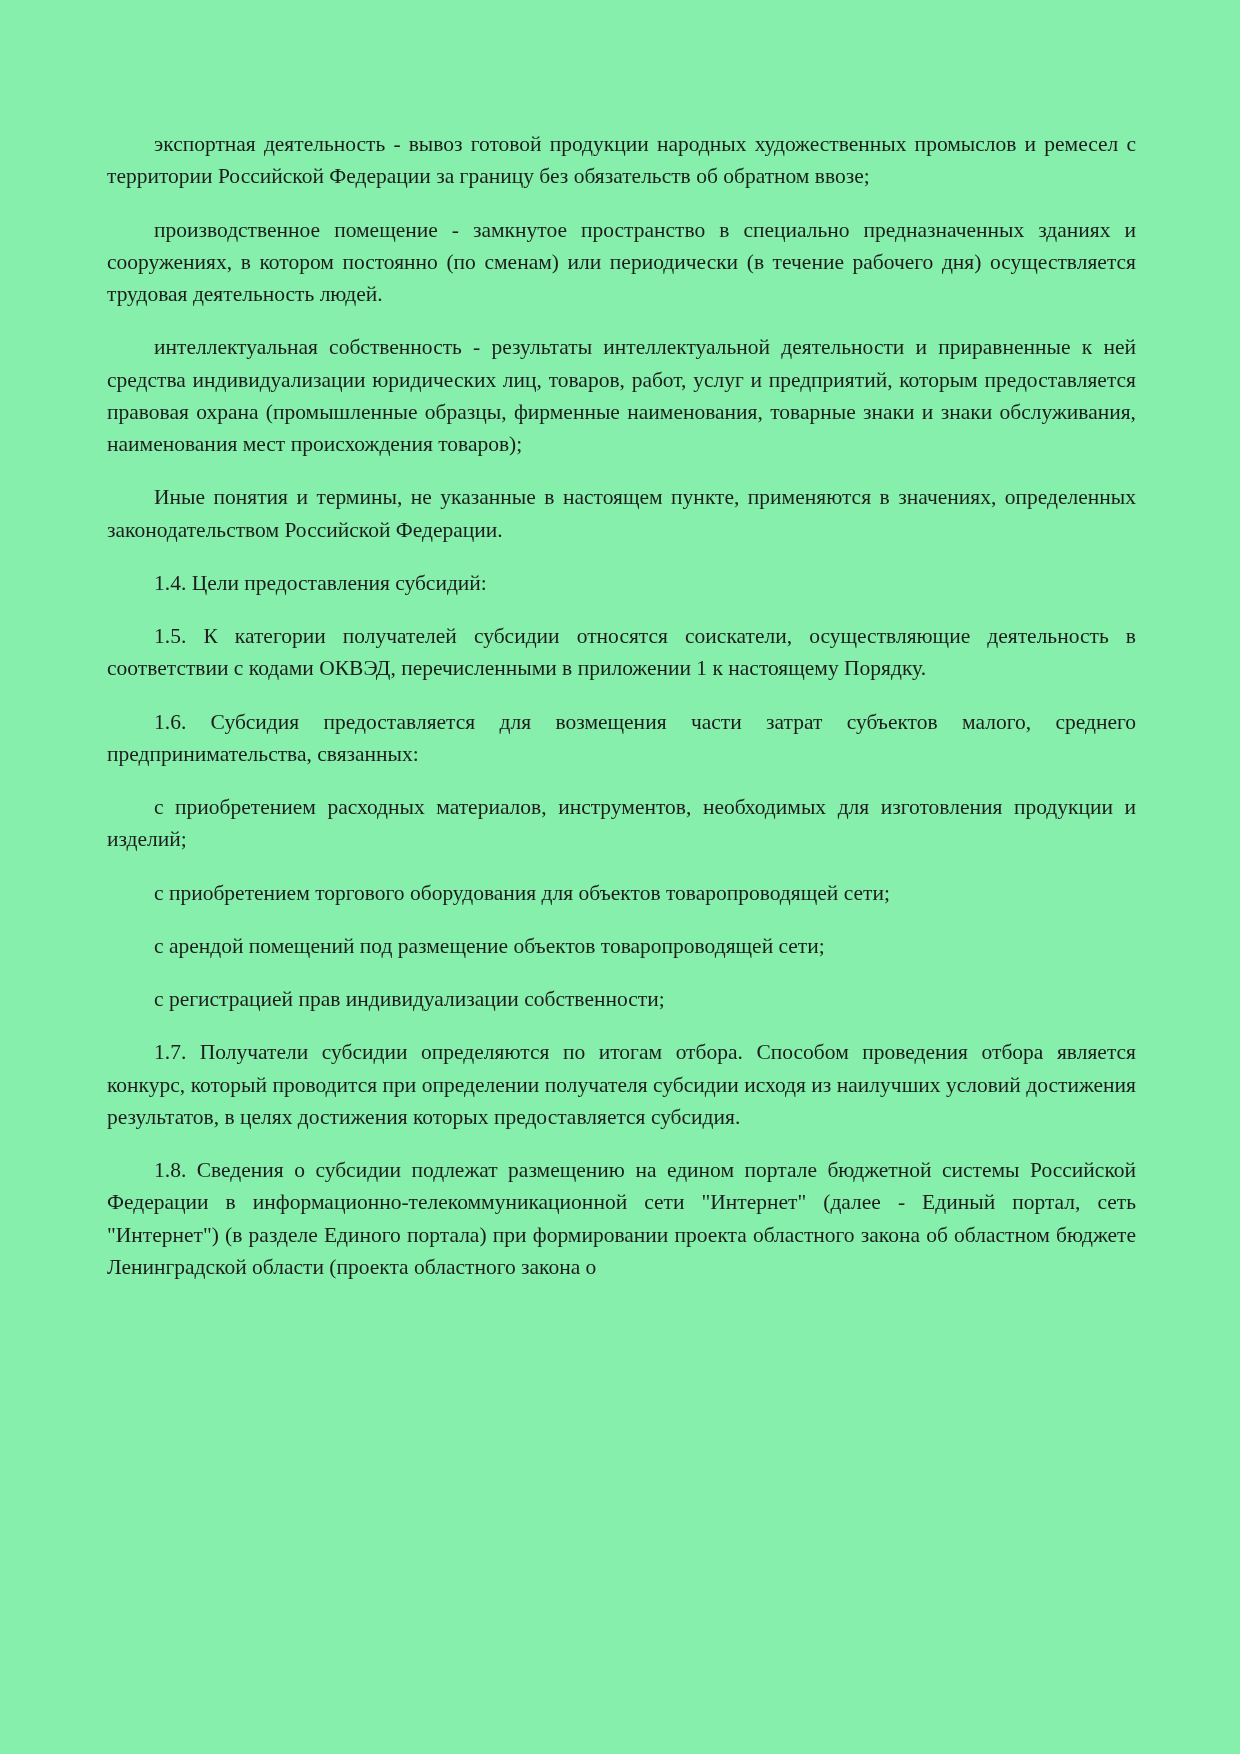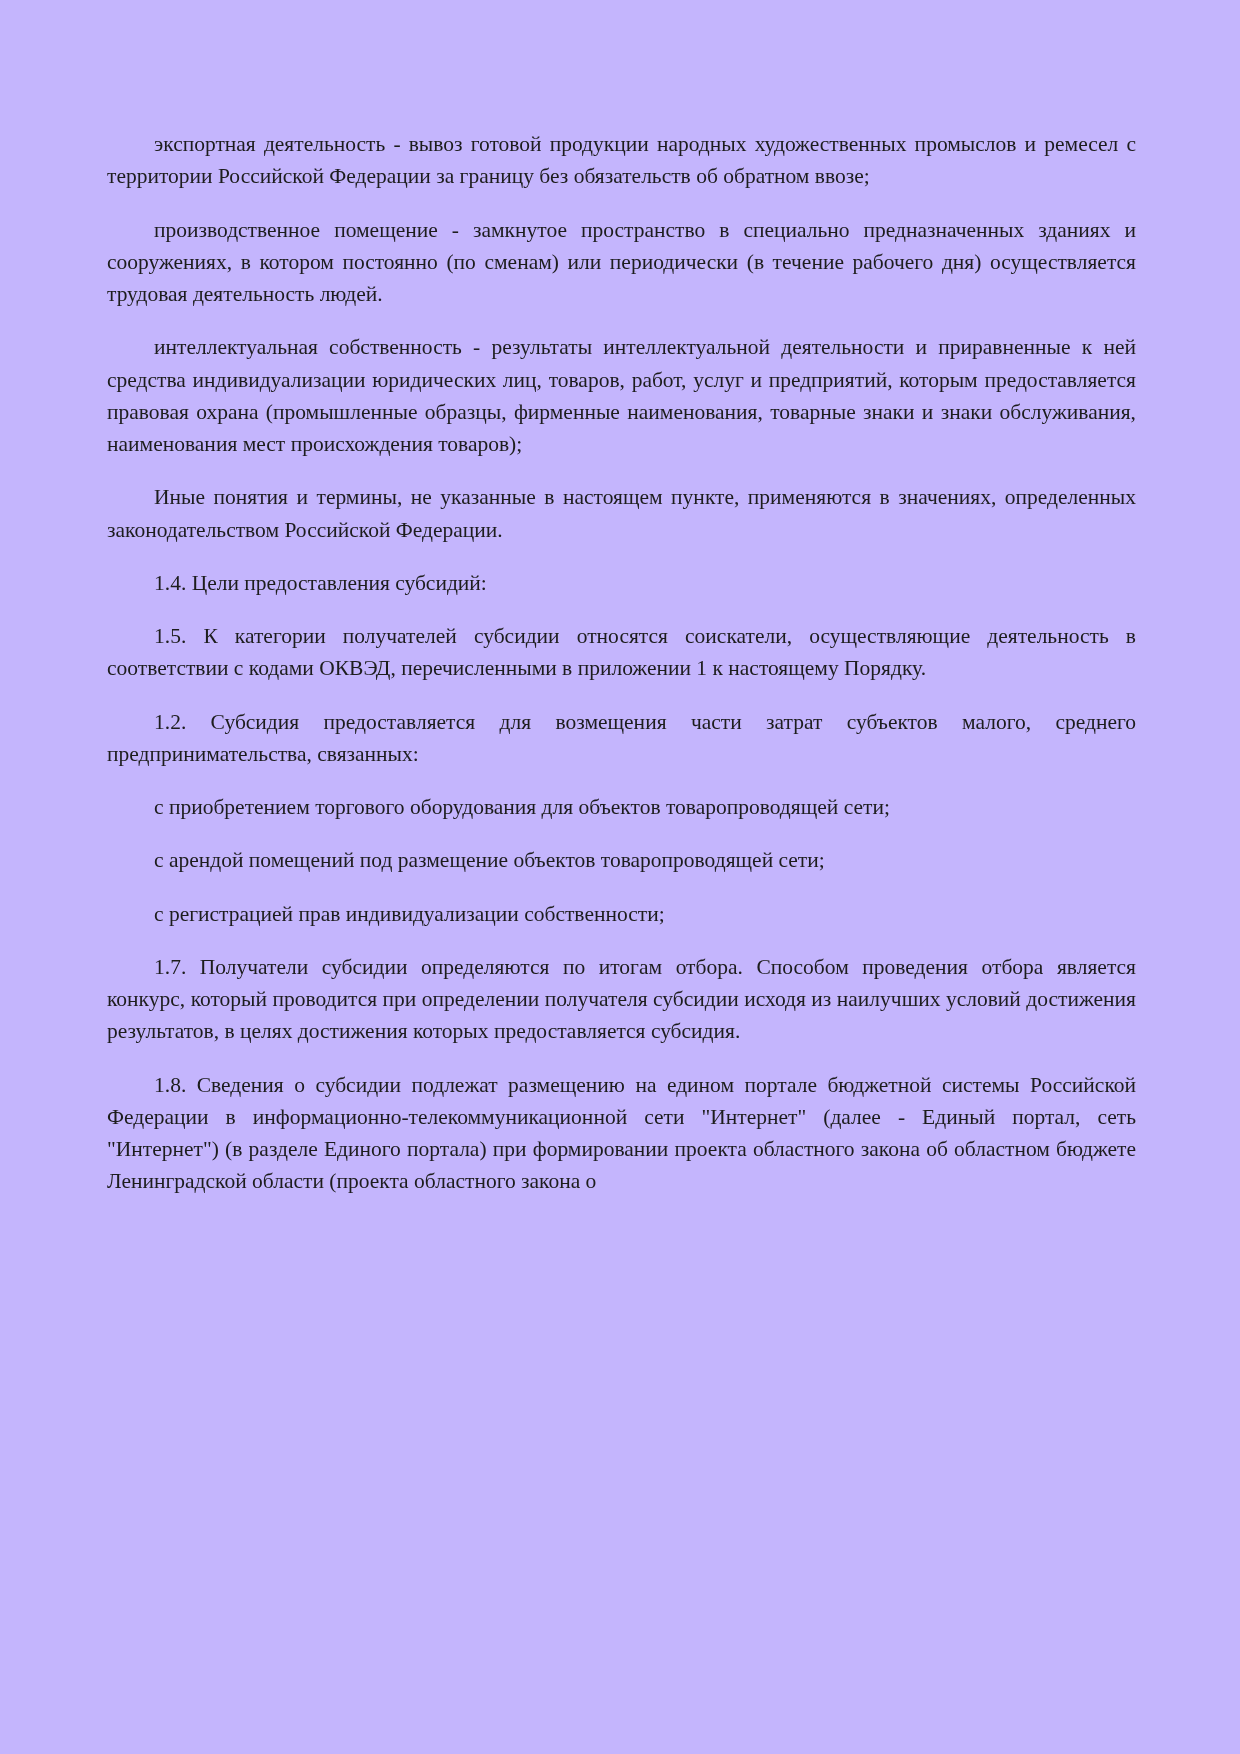--- a/index.html
+++ b/index.html
@@ -6,21 +6,21 @@
     margin: 0;
     padding: 0;
     background: #ffffff;
   }
   .page {
     position: relative;
     width: 1240px;
     height: 1754px;
     box-sizing: border-box;
     margin: 0 auto;
-    background: #c4b5fd;
+    background: #86efac;
     padding: 128px 104px 60px 107px;
     font-family: "Liberation Serif", "DejaVu Serif", serif;
     font-size: 21.5px;
     line-height: 1.5;
     color: #1d1d1d;
     overflow: hidden;
   }
   .page p {
     margin: 0 0 21px 0;
     text-indent: 47px;
@@ -30,19 +30,20 @@
 </head>
 <body>
 
 <div class="page">
   <p>экспортная деятельность - вывоз готовой продукции народных художественных промыслов и ремесел с территории Российской Федерации за границу без обязательств об обратном ввозе;</p>
   <p>производственное помещение - замкнутое пространство в специально предназначенных зданиях и сооружениях, в котором постоянно (по сменам) или периодически (в течение рабочего дня) осуществляется трудовая деятельность людей.</p>
   <p>интеллектуальная собственность - результаты интеллектуальной деятельности и приравненные к ней средства индивидуализации юридических лиц, товаров, работ, услуг и предприятий, которым предоставляется правовая охрана (промышленные образцы, фирменные наименования, товарные знаки и знаки обслуживания, наименования мест происхождения товаров);</p>
   <p>Иные понятия и термины, не указанные в настоящем пункте, применяются в значениях, определенных законодательством Российской Федерации.</p>
   <p>1.4. Цели предоставления субсидий:</p>
   <p>1.5. К категории получателей субсидии относятся соискатели, осуществляющие деятельность в соответствии с кодами ОКВЭД, перечисленными в приложении 1 к настоящему Порядку.</p>
-  <p>1.2. Субсидия предоставляется для возмещения части затрат субъектов малого, среднего предпринимательства, связанных:</p>
+  <p>1.6. Субсидия предоставляется для возмещения части затрат субъектов малого, среднего предпринимательства, связанных:</p>
+  <p>с приобретением расходных материалов, инструментов, необходимых для изготовления продукции и изделий;</p>
   <p>с приобретением торгового оборудования для объектов товаропроводящей сети;</p>
   <p>с арендой помещений под размещение объектов товаропроводящей сети;</p>
   <p>с регистрацией прав индивидуализации собственности;</p>
   <p>1.7. Получатели субсидии определяются по итогам отбора. Способом проведения отбора является конкурс, который проводится при определении получателя субсидии исходя из наилучших условий достижения результатов, в целях достижения которых предоставляется субсидия.</p>
   <p>1.8. Сведения о субсидии подлежат размещению на едином портале бюджетной системы Российской Федерации в информационно-телекоммуникационной сети "Интернет" (далее - Единый портал, сеть "Интернет") (в разделе Единого портала) при формировании проекта областного закона об областном бюджете Ленинградской области (проекта областного закона о</p>
 </div>
 
 </body></html>

